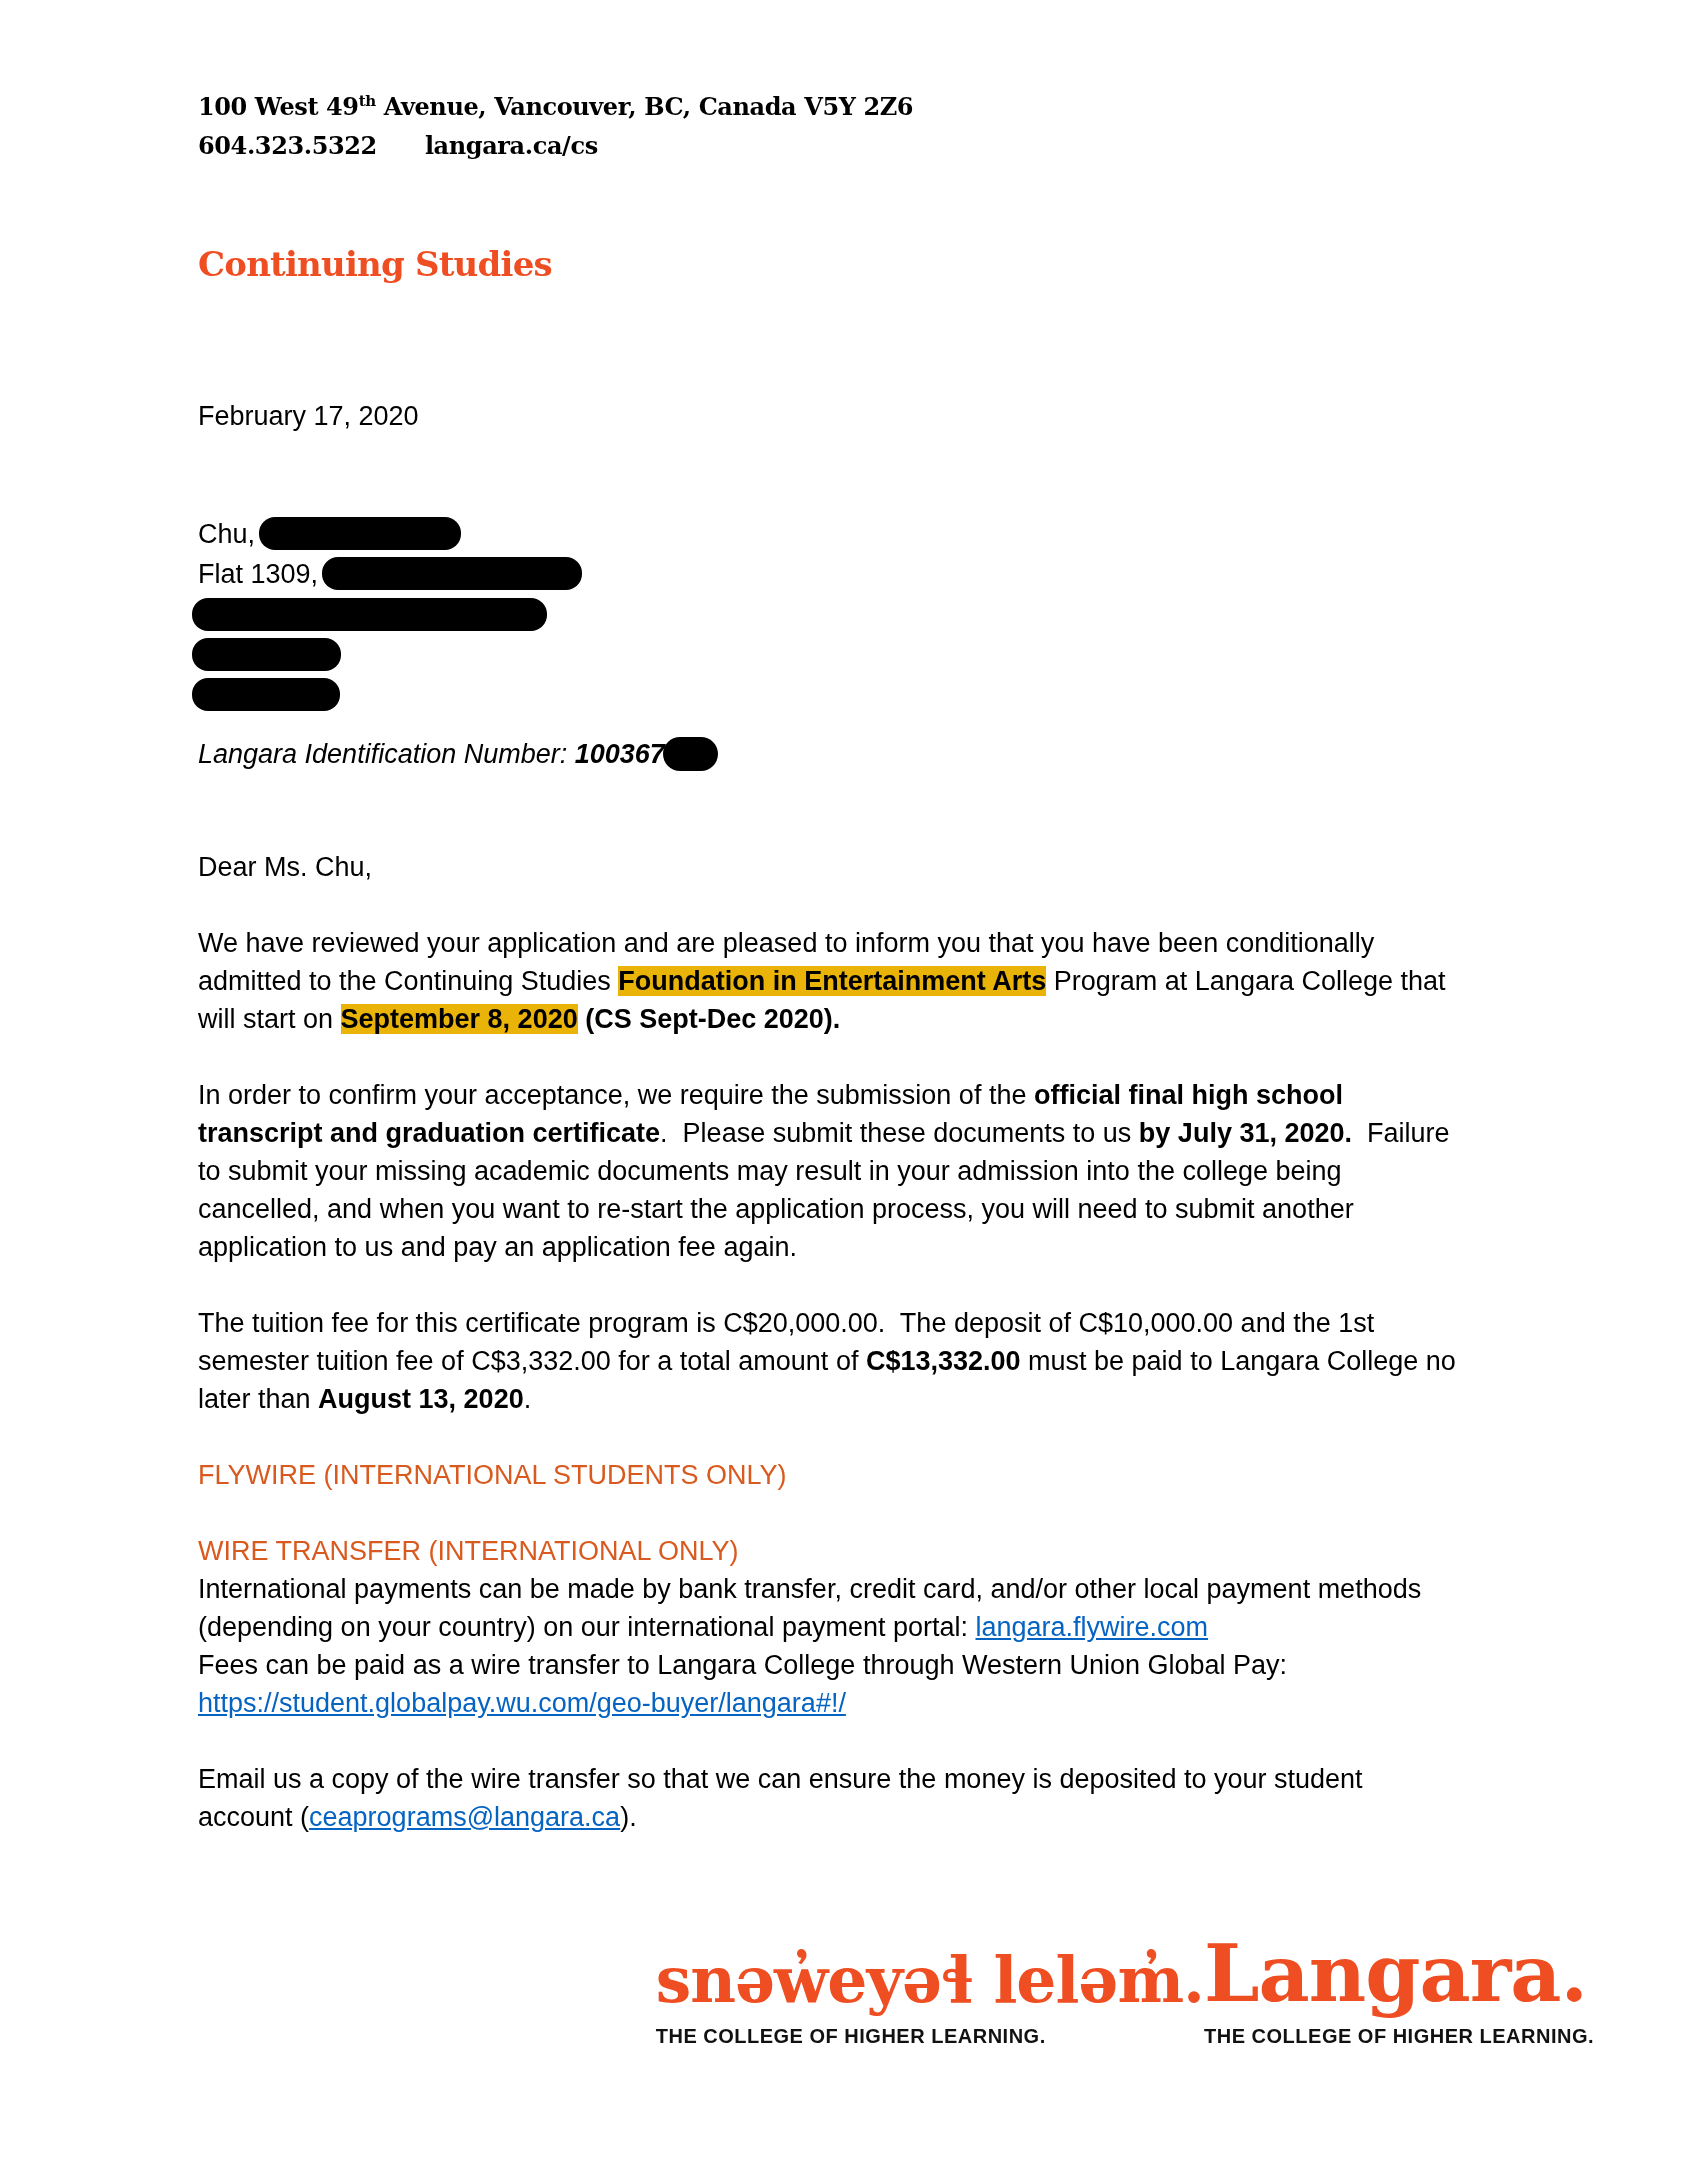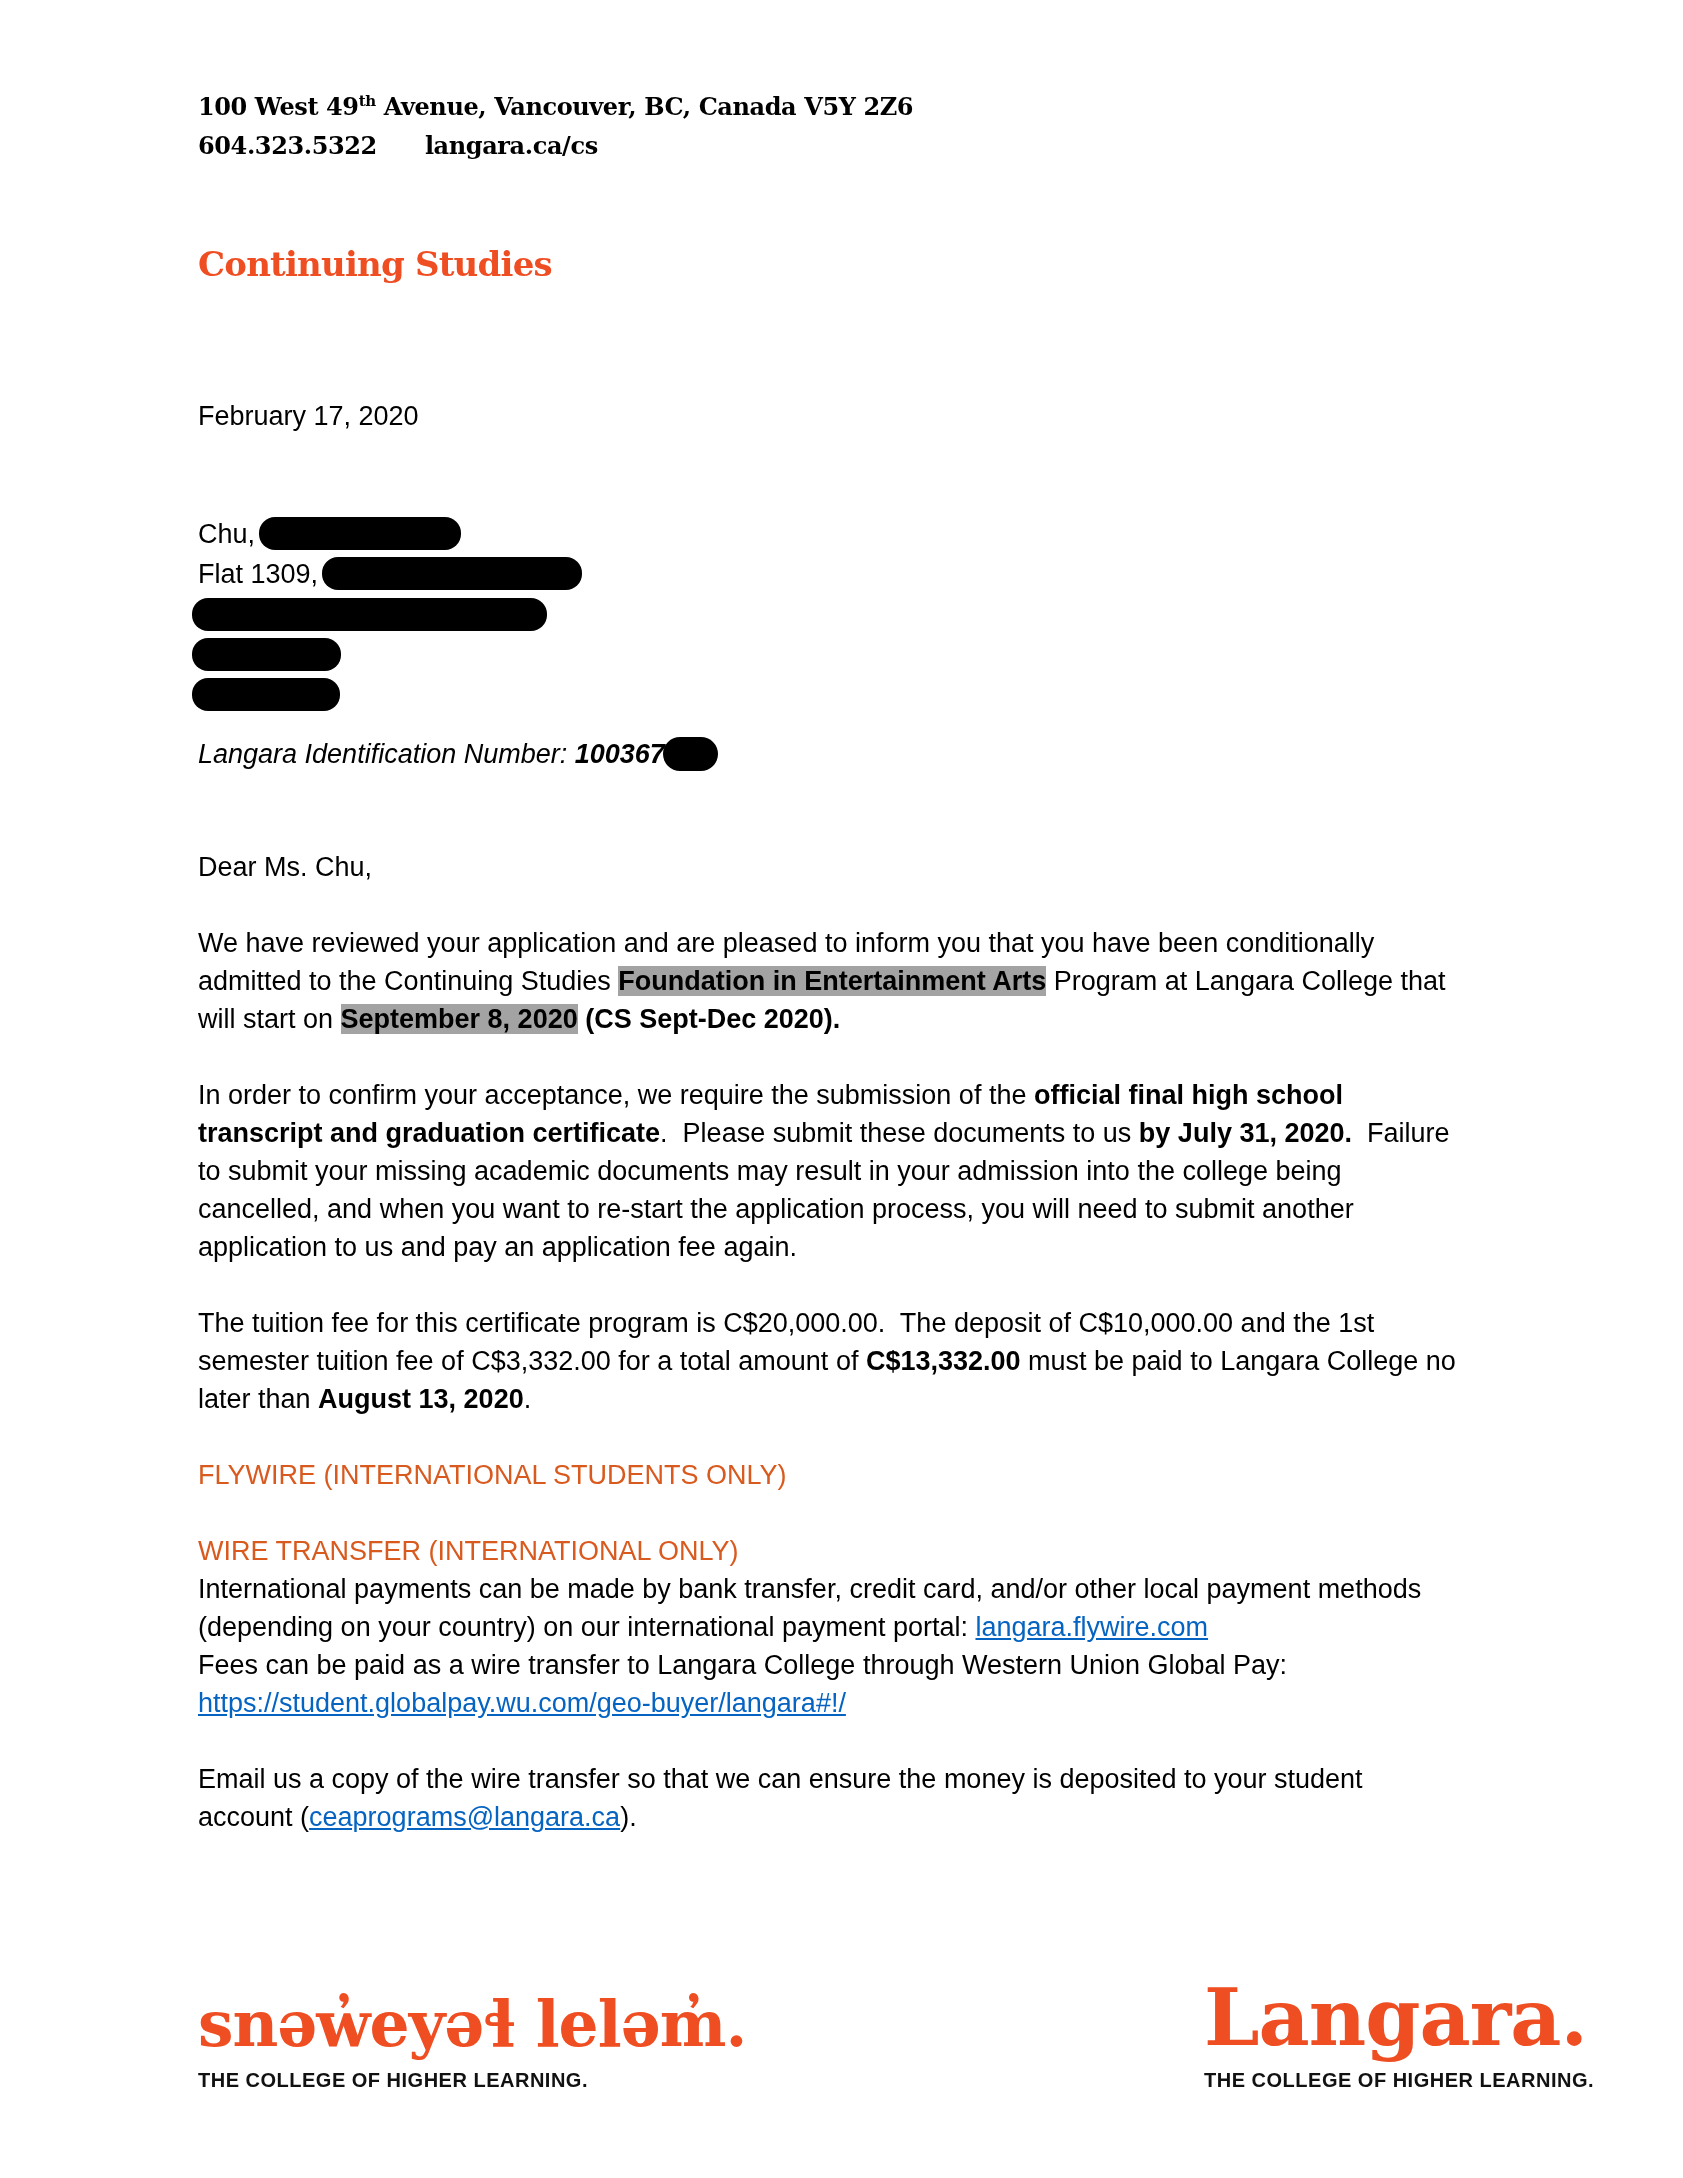--- a/index.html
+++ b/index.html
@@ -27,27 +27,27 @@
   .rw4 { width:149px; display:block; margin:7px 0 0 -6px; }
   .rw5 { width:148px; display:block; margin:7px 0 0 -6px; }
   .rpill { width:55px; height:34px; border-radius:17px; vertical-align:-8px; margin-left:-2px; }
 
   .id-line { margin-top:24px; font-size:27px; line-height:38px;font-style:italic; }
   .salutation { margin-top:75px; font-size:27px; line-height:38px; }
 
   p.para { margin:38px 0 0 0; font-size:27px; line-height:38px; white-space:pre-wrap; }
   p.tight { margin-top:0; }
   .b { font-weight:bold; }
-  .hl { background:#a3a3a3; }
+  .hl { background:#eab308; }
   .orange-head { color:#D95A1E; }
   .link { color:#0563C1; text-decoration:underline; cursor:pointer; }
 
   
-  .footer { position:absolute; left:198px; top:1978px; width:1396px;
-            display:flex; justify-content:space-between; align-items:flex-end; }
+  .footer { position:absolute; left:198px; top:1934px; width:1396px;
+            display:flex; justify-content:flex-end; align-items:flex-end; }
   .logo-left { font-family:"DejaVu Serif", serif; font-weight:bold; font-size:63px;
                line-height:1.05; letter-spacing:-1px; color:#EF4E23; }
   .logo-right { font-family:"DejaVu Serif", serif; font-weight:bold; font-size:79px;
                 line-height:1.0; letter-spacing:-1px; color:#EF4E23; }
   .tagline { margin-top:12px; font-size:20px; font-weight:bold; letter-spacing:0.5px; color:#111; }
 </style>
 </head>
 <body>
 
 <div class="page">

